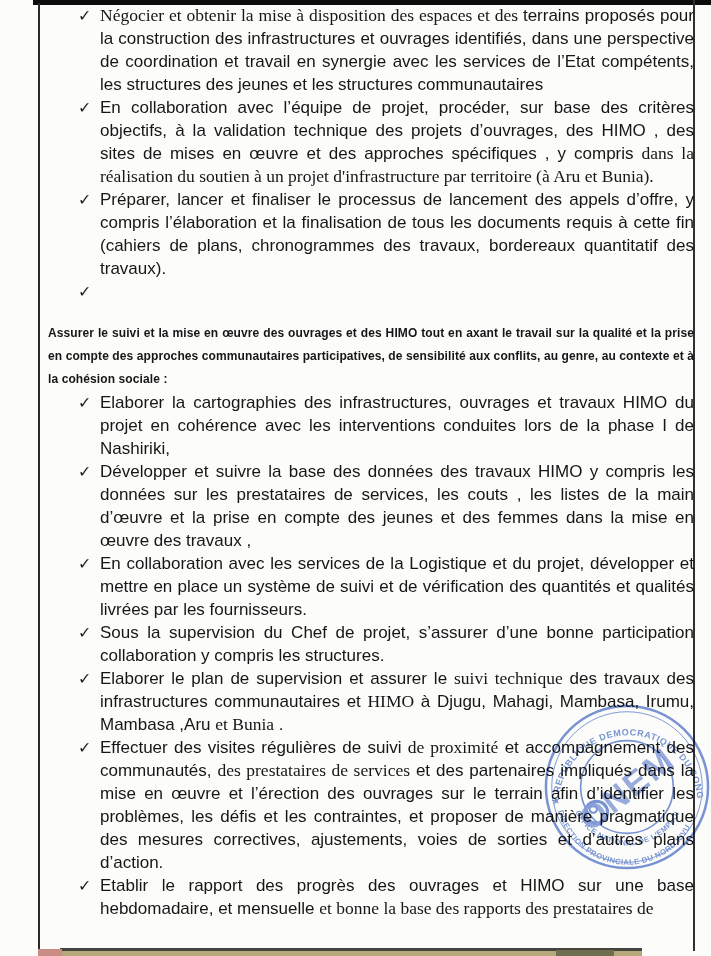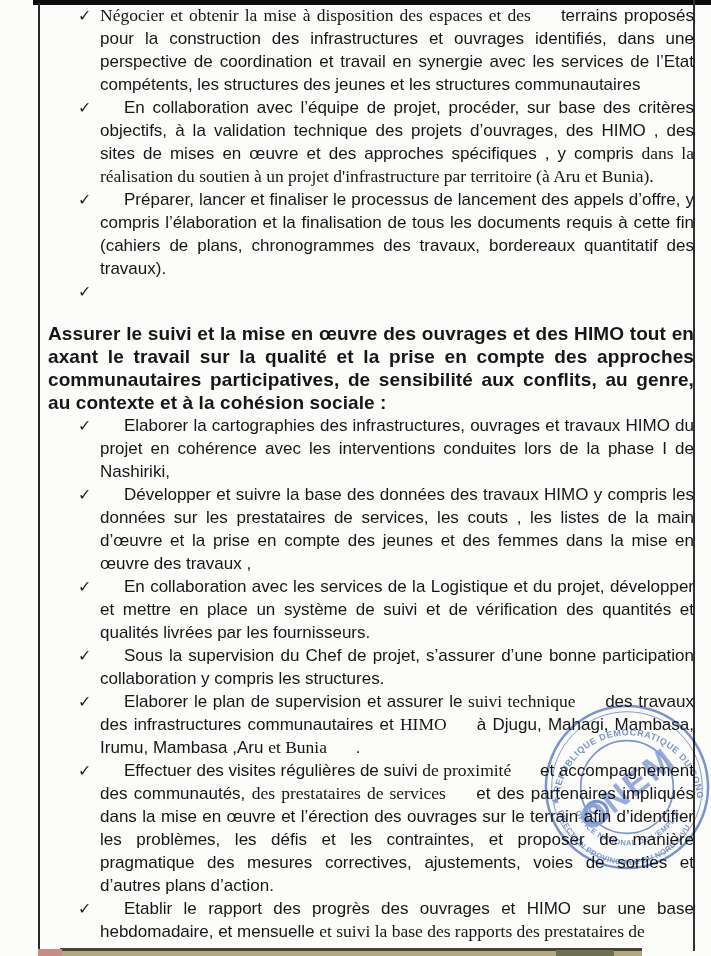--- a/index.html
+++ b/index.html
@@ -13,26 +13,26 @@
   .border-right{position:absolute;left:693px;top:0;width:2px;height:951px;background:#303030;}
   .bottom-line{position:absolute;left:60px;top:948px;width:582px;height:3px;background:#44443c;}
   .bottom-tan{position:absolute;left:60px;top:951px;width:582px;height:5px;background:#b5a97b;}
   .bottom-olive{position:absolute;left:556px;top:950px;width:58px;height:6px;background:#6e6f4e;}
   .bottom-red{position:absolute;left:38px;top:949px;width:24px;height:7px;background:#c98d85;}
 
   .content{
     position:absolute;left:48px;top:4px;width:646px;
     font-size:17px;line-height:23px;
   }
-  .f-sans{font-family:"Liberation Sans",sans-serif;margin-left:24px;}
+  .f-sans{font-family:"Liberation Sans",sans-serif;}
   .f-serif{font-family:"Liberation Serif",serif;font-size:17.5px;}
   .f-sans-bold{font-family:"Liberation Sans",sans-serif;font-weight:700;}
   .heading{
     margin:19px 0 0 0;text-align:justify;font-weight:700;
-    font-size:19px;line-height:23px;letter-spacing:0.1px;
+    font-size:12px;line-height:23px;letter-spacing:0.1px;
   }
   .bullet{display:flex;align-items:flex-start;padding-left:30px;}
   .check{
     width:22px;flex:0 0 22px;font-family:"Liberation Serif",serif;
     font-size:16px;color:#1d1d1d;
   }
   .btext{flex:1;text-align:justify;min-height:23px;}
 
   
   .stamp{
@@ -85,21 +85,21 @@
       <div class="bullet">
         <span class="check">✓</span>
         <div class="btext"><span class="f-sans">Elaborer le plan de supervision et assurer le </span><span class="f-serif">suivi technique</span><span class="f-sans"> des travaux des infrastructures communautaires et </span><span class="f-serif">HIMO</span><span class="f-sans"> à Djugu, Mahagi, Mambasa, Irumu, Mambasa ,Aru </span><span class="f-serif">et Bunia</span><span class="f-sans"> .</span></div>
       </div>
       <div class="bullet">
         <span class="check">✓</span>
         <div class="btext"><span class="f-sans">Effectuer des visites régulières de suivi </span><span class="f-serif">de proximité</span><span class="f-sans"> et accompagnement des communautés, </span><span class="f-serif">des prestataires de services</span><span class="f-sans"> et des partenaires impliqués dans la mise en œuvre et l’érection des ouvrages sur le terrain afin d’identifier les problèmes, les défis et les contraintes, et proposer de manière pragmatique des mesures correctives, ajustements, voies de sorties et d’autres plans d’action.</span></div>
       </div>
       <div class="bullet">
         <span class="check">✓</span>
-        <div class="btext"><span class="f-sans">Etablir le rapport des progrès des ouvrages et HIMO sur une base hebdomadaire, et mensuelle </span><span class="f-serif">et suivi la base des rapports des prestataires de</span></div>
+        <div class="btext"><span class="f-sans">Etablir le rapport des progrès des ouvrages et HIMO sur une base hebdomadaire, et mensuelle </span><span class="f-serif">et bonne la base des rapports des prestataires de</span></div>
       </div>
     </div>
 
   <svg class="stamp" viewBox="0 0 190 190" width="200" height="200">
     <g stroke="#5d7ecf" fill="none">
       <circle cx="95" cy="95" r="77" stroke-width="2.4"></circle>
       <circle cx="95" cy="95" r="71.5" stroke-width="0.9"></circle>
       <circle cx="95" cy="95" r="44" stroke-width="1.6"></circle>
       <circle cx="66" cy="119" r="10.5" stroke-width="3"></circle>
       <circle cx="63" cy="116" r="3.5" stroke-width="2"></circle>

